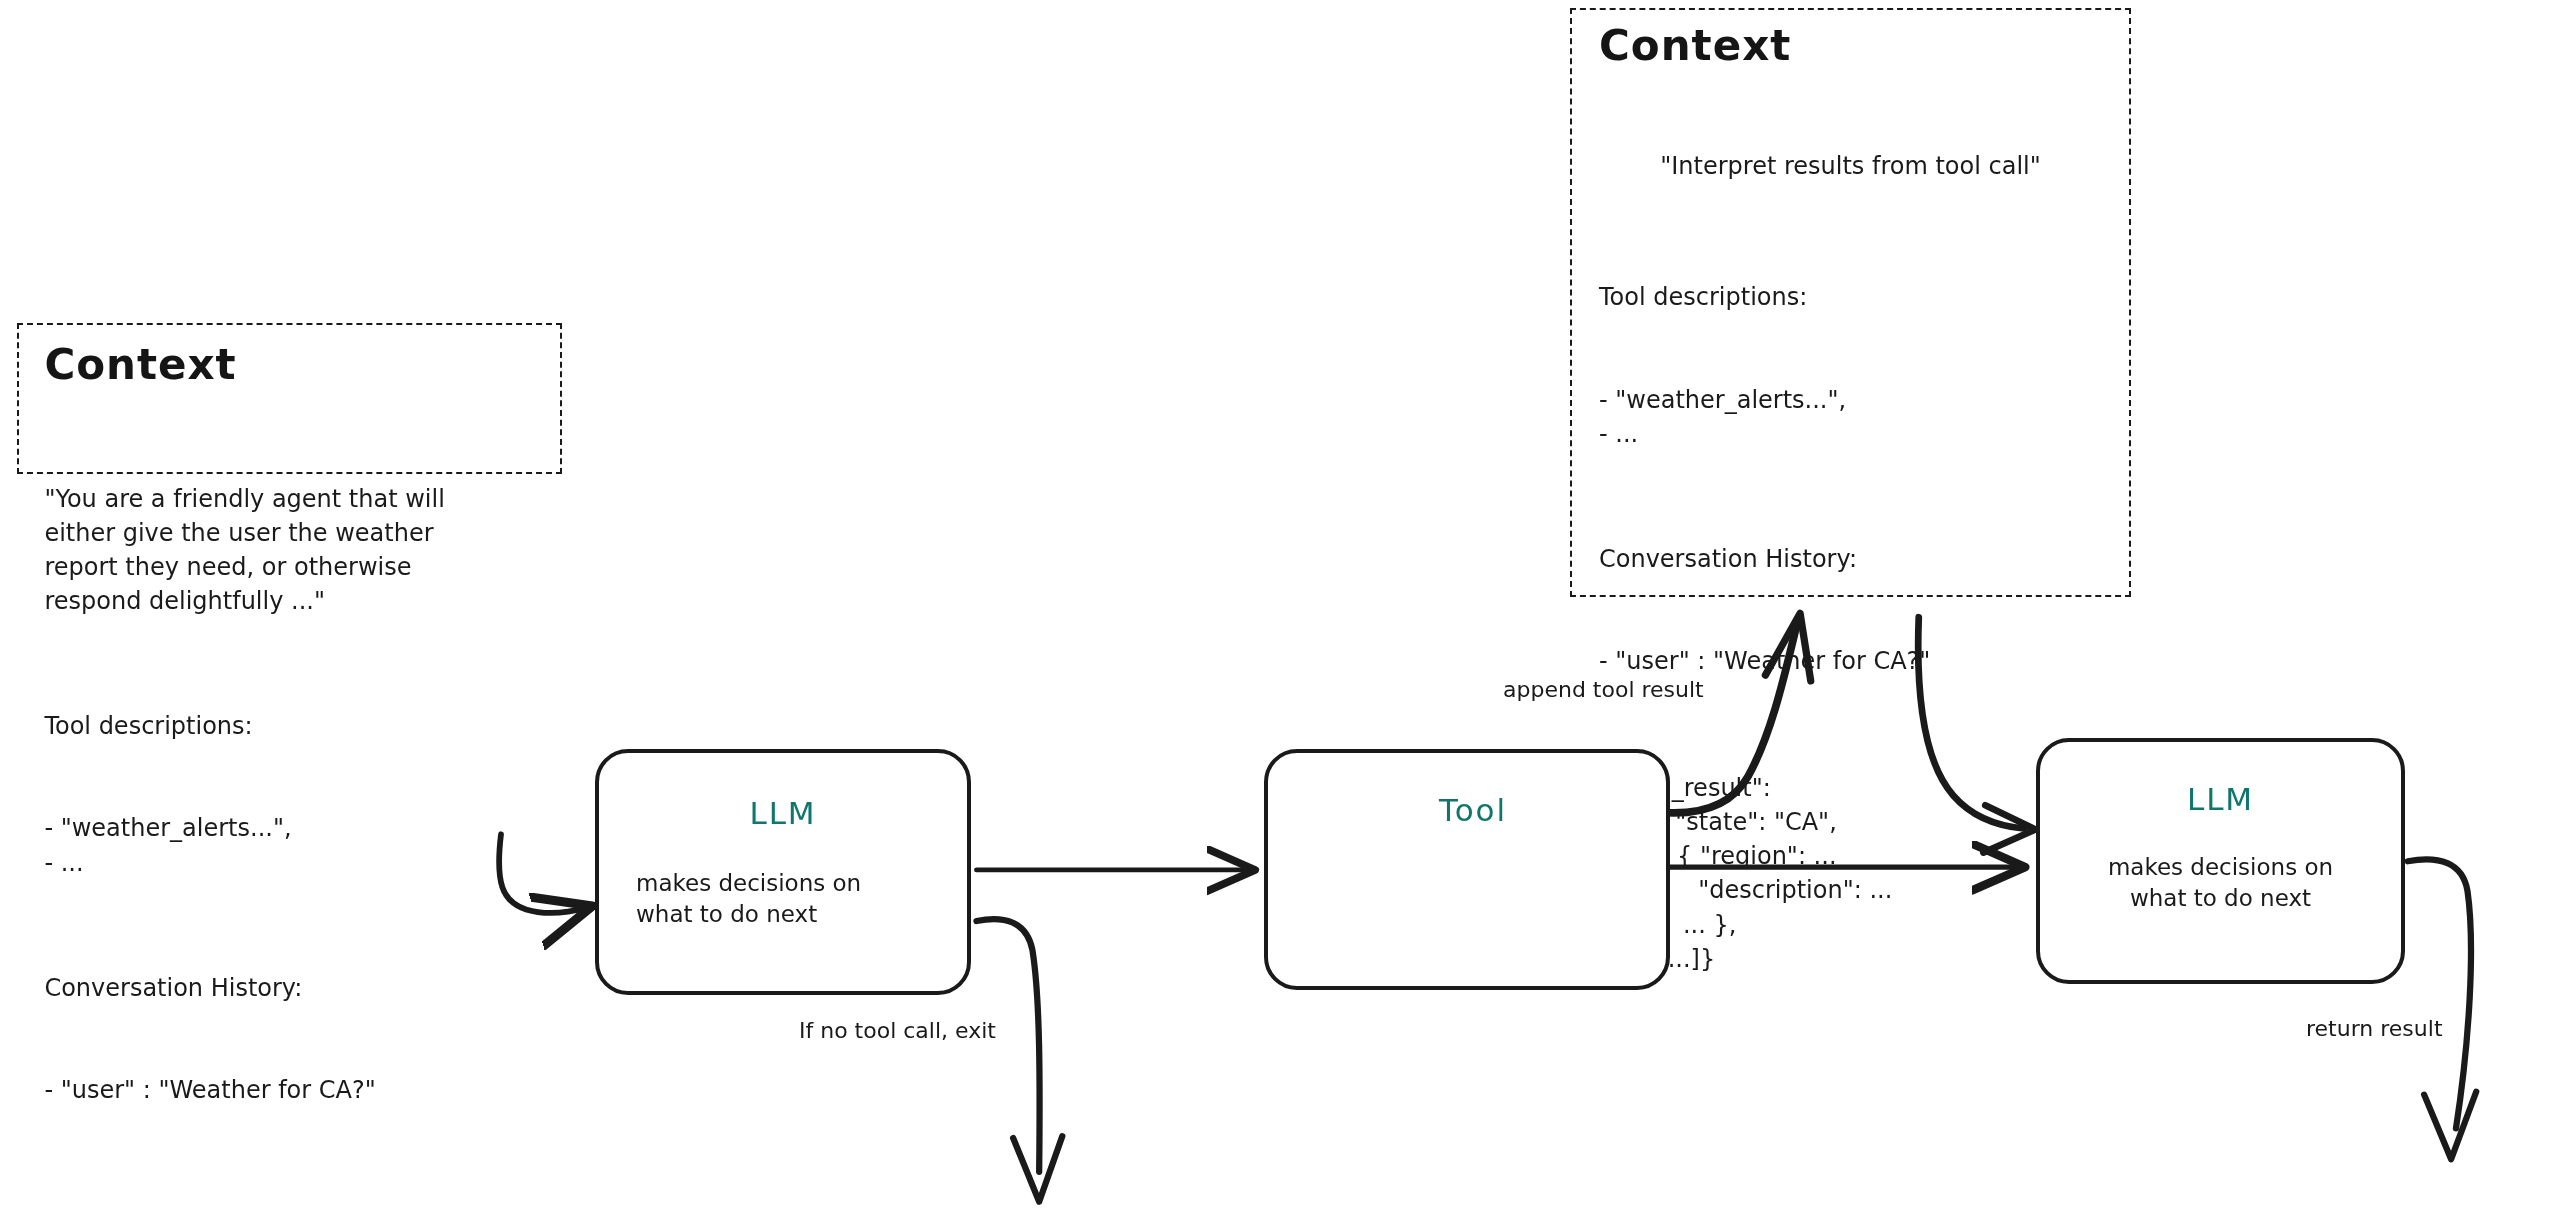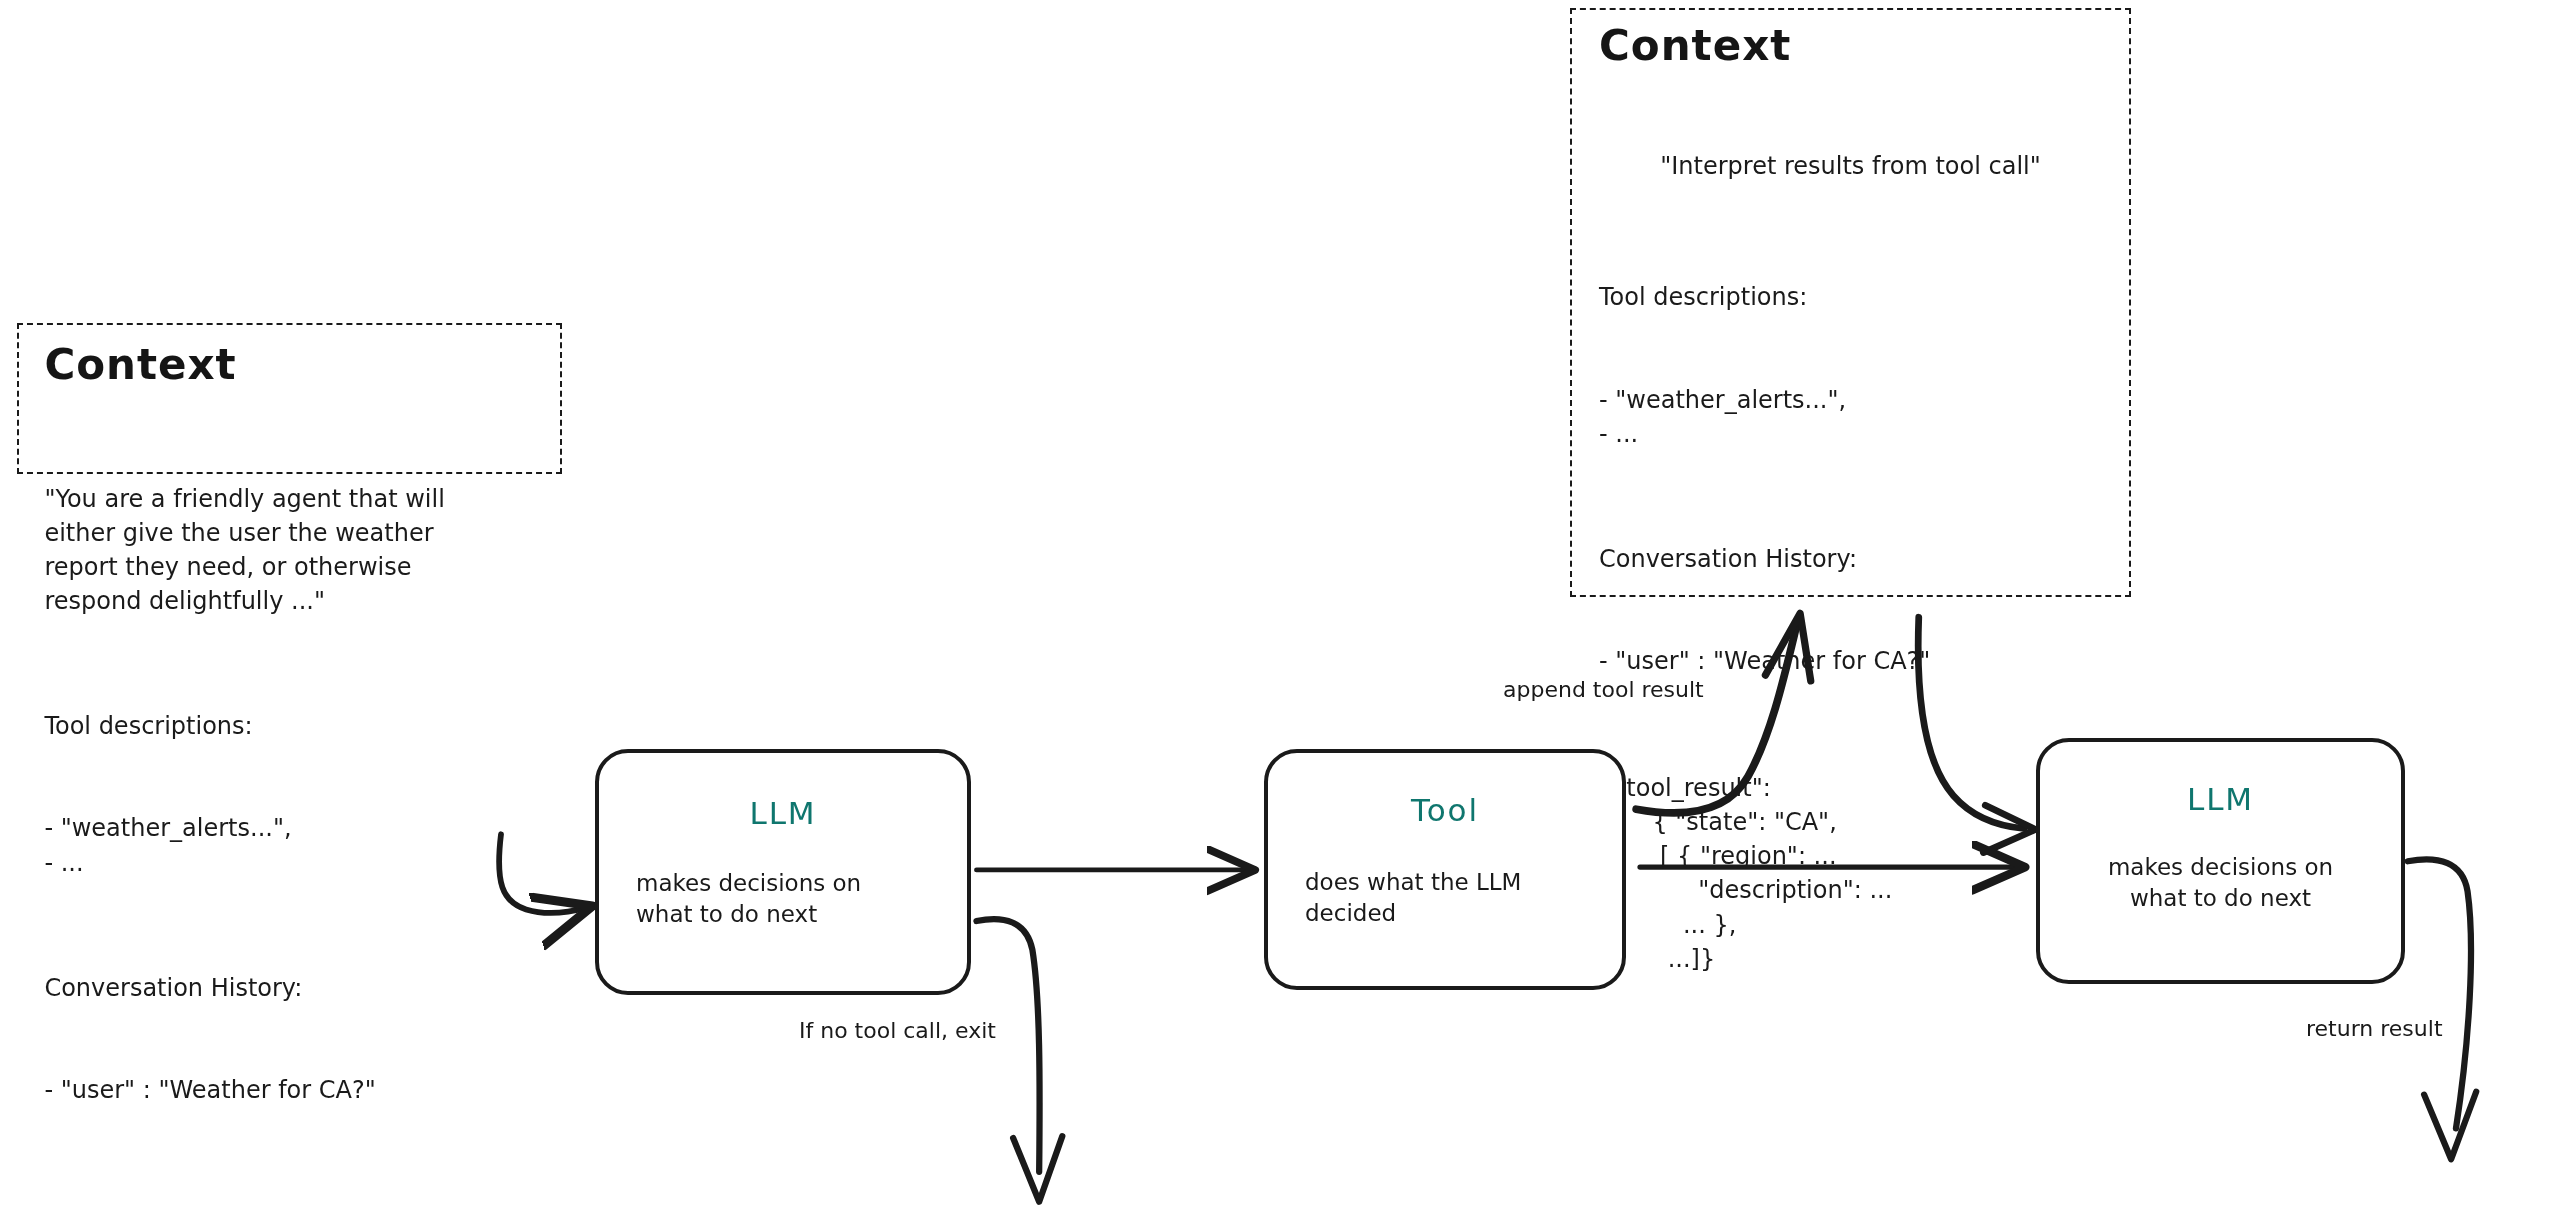--- a/index.html
+++ b/index.html
@@ -32,21 +32,21 @@
   .node{position:absolute;box-sizing:border-box;border:4.8px solid #1a1a1a;
         border-radius:33px;background:#fff;display:flex;flex-direction:column;
         align-items:center;justify-content:flex-start;}
   .node .node-title{font-size:31px;font-weight:400;letter-spacing:1.9px;color:#0f766e;}
   .node .node-sub{font-size:23px;line-height:1.35;color:#1a1a1a;white-space:pre-line;}
 
   #node-llm1{left:595px;top:749px;width:376px;height:246px;}
   #node-llm1 .node-title{margin-top:42px;}
   #node-llm1 .node-sub{margin-top:37px;align-self:flex-start;margin-left:37px;}
 
-  #node-tool{left:1264px;top:749px;width:362px;height:241px;}
+  #node-tool{left:1264px;top:749px;width:406px;height:241px;padding-left:12px;}
   #node-tool .node-title{margin-top:39px;}
   #node-tool .node-sub{margin-top:39px;align-self:flex-start;margin-left:37px;}
 
   #node-llm2{left:2036px;top:738px;width:369px;height:246px;}
   #node-llm2 .node-title{margin-top:39px;}
   #node-llm2 .node-sub{margin-top:35px;text-align:center;}
 
   
   .elabel{position:absolute;font-size:22px;color:#1a1a1a;white-space:nowrap;}
   #label-exit{left:476px;top:606px;}
@@ -140,22 +140,20 @@
   </div>
 
   <div class="node" id="node-llm1">
     <div class="node-title">LLM</div>
     <div class="node-sub">makes decisions on
 what to do next</div>
   </div>
 
   <div class="node" id="node-tool">
     <div class="node-title">Tool</div>
-    <div class="node-sub">does what the LLM
-decided</div>
   </div>
 
   <div class="node" id="node-llm2">
     <div class="node-title">LLM</div>
     <div class="node-sub">makes decisions on
 what to do next</div>
   </div>
 
   <div class="elabel" id="label-exit" style="left: 799px; top: 1018px;">If no tool call, exit</div>
   <div class="elabel" id="label-append" style="left: 1503px; top: 677px;">append tool result</div>

